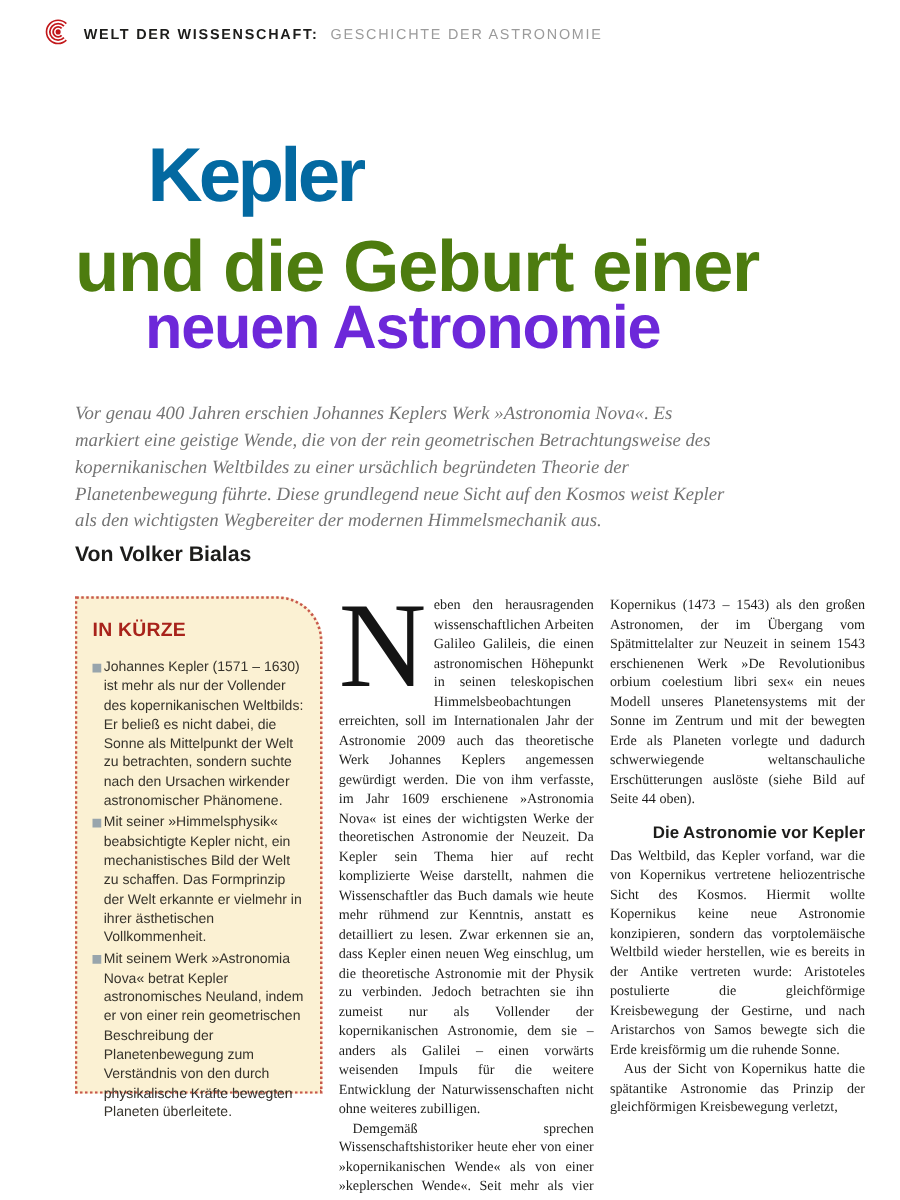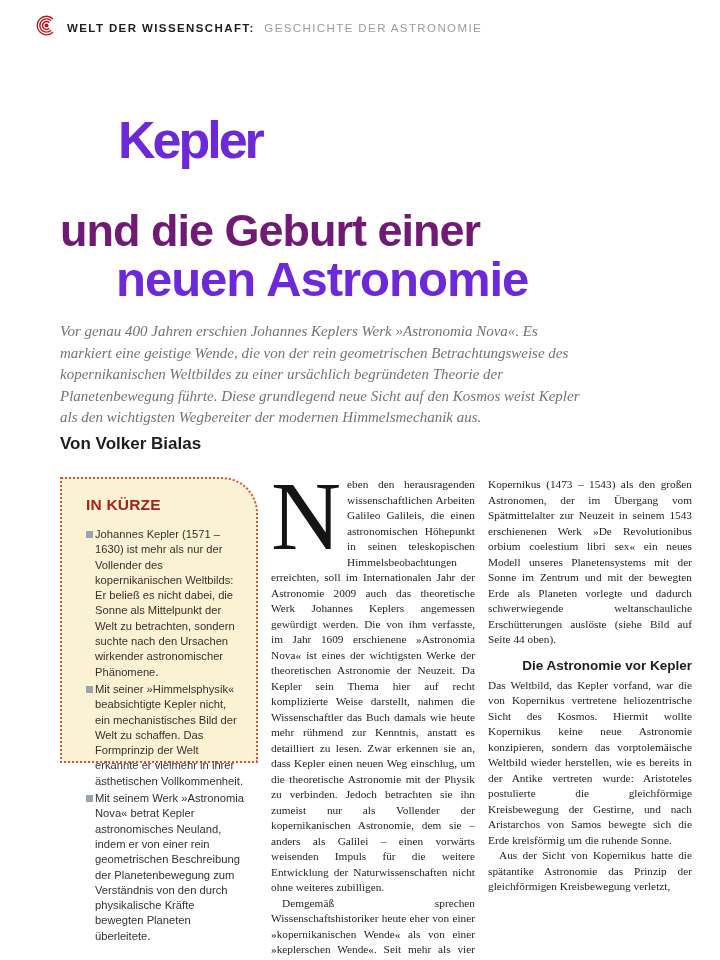--- a/index.html
+++ b/index.html
@@ -24,22 +24,22 @@
     letter-spacing: 1.4px; white-space: nowrap;
     color: #1d1d1b;
   }
   .kicker .light { color: #9b9b9b; font-weight: 400; margin-left: 5px; }
 
   
   .headline {
     position: absolute; left: 60px; top: 94px; width: 630px;
     font-family: "Liberation Sans", sans-serif; font-weight: bold;
   }
-  .hl1 { font-size: 52px; line-height: 92px; letter-spacing: -3px; color: #6d28d9; margin-left: 58px; }
-  .hl2 { font-size: 45px; line-height: 50px; letter-spacing: -1px; color: #701a75; margin-top: 20px; }
+  .hl1 { font-size: 61px; line-height: 92px; letter-spacing: -3px; color: #0369a1; margin-left: 58px; }
+  .hl2 { font-size: 58px; line-height: 50px; letter-spacing: -1px; color: #4d7c0f; margin-top: 3px; }
   .hl3 { font-size: 49px; line-height: 46px; letter-spacing: -1px; color: #6d28d9; margin-left: 56px; }
 
   
   .standfirst {
     position: absolute; left: 60px; top: 321px; width: 528px;
     font-style: italic; font-size: 15px; line-height: 21.5px;
     color: #737373;
   }
   .byline {
     position: absolute; left: 60px; top: 434px;
@@ -66,25 +66,25 @@
   }
   .subhead {
     font-family: "Liberation Sans", sans-serif; font-weight: bold;
     font-size: 13.5px; line-height: 16px; color: #1d1d1b;
     margin: 10px 0 4px; text-align: right;
   }
 
   
   .infobox-col { width: 198px; flex: none; }
   .infobox {
-    width: 198px; height: 286px;
+    width: 198px; height: 398px;
     background: #fbf1d3;
     border: 2px dotted #c8584a;
     border-radius: 0 36px 0 0;
-    padding: 17px 12px 0 24px;
+    padding: 17px 12px 0 12px;
   }
   .infobox-title {
     font-family: "Liberation Sans", sans-serif; font-weight: bold;
     font-size: 15.5px; letter-spacing: 0.2px; color: #a8231b;
     margin-bottom: 13px;
   }
   .infobox-item {
     display: flex; gap: 2px;
     font-family: "Liberation Sans", sans-serif;
     font-size: 11.2px; line-height: 15.3px; color: #35322b;

